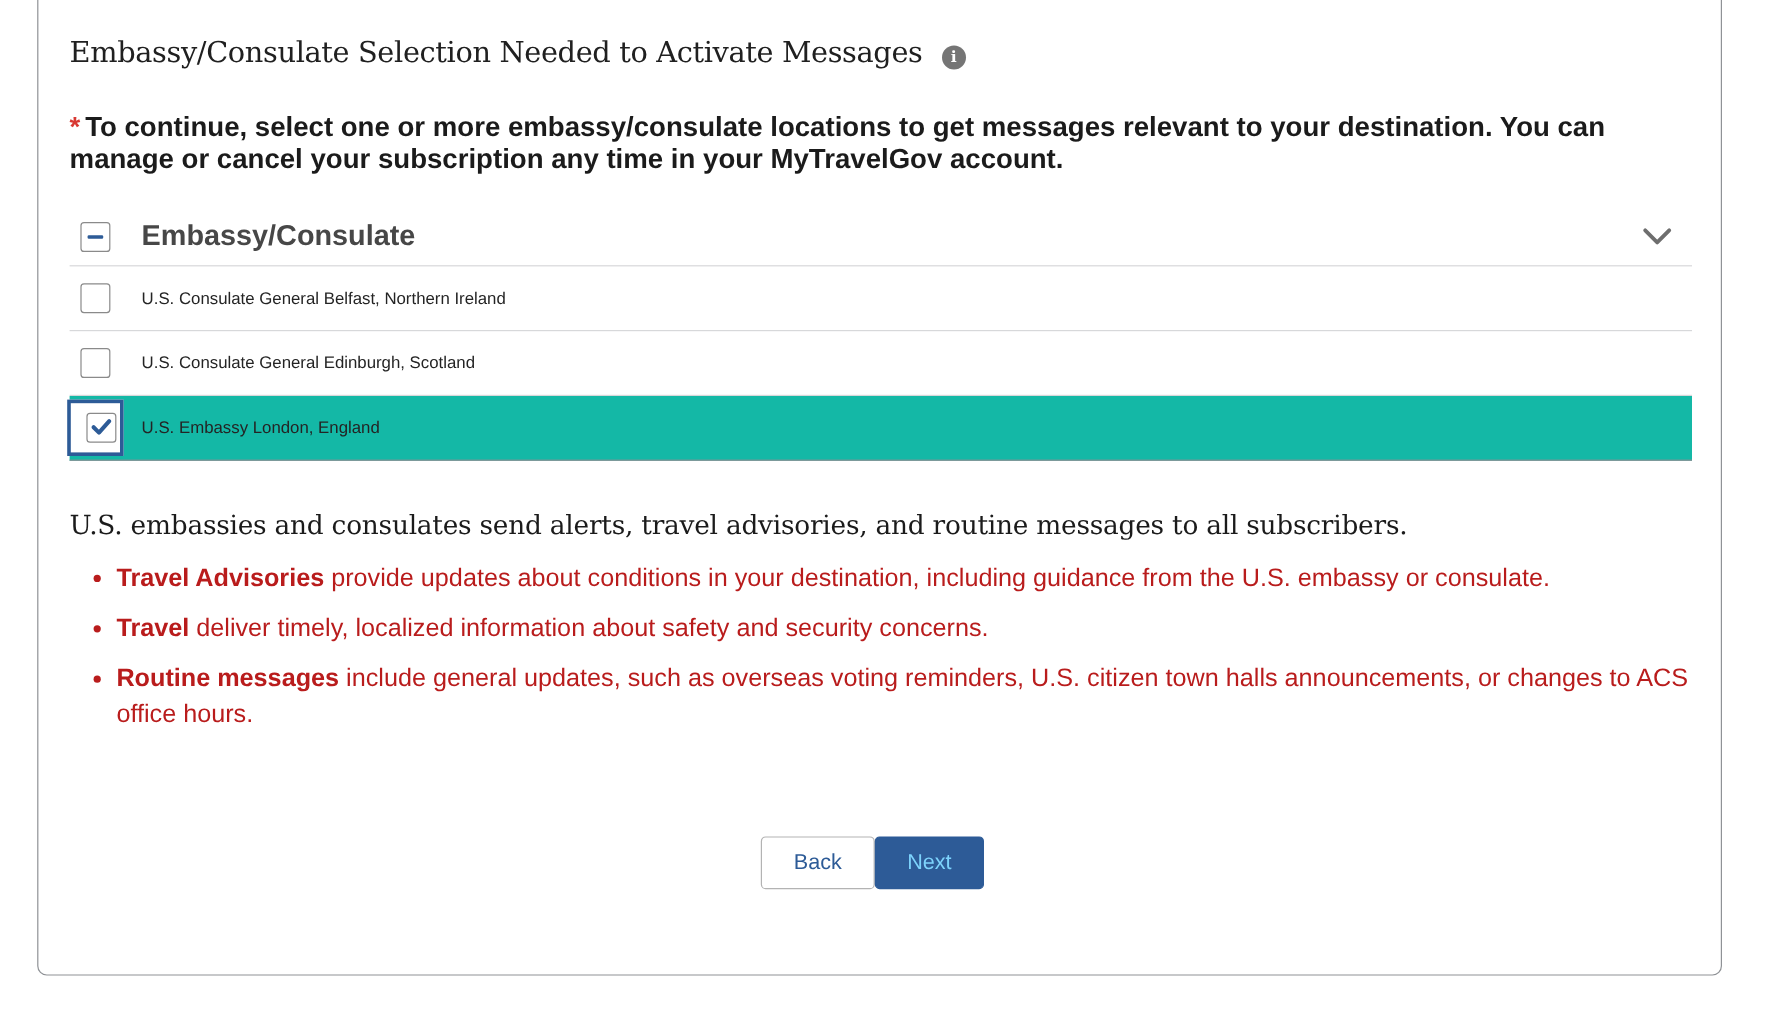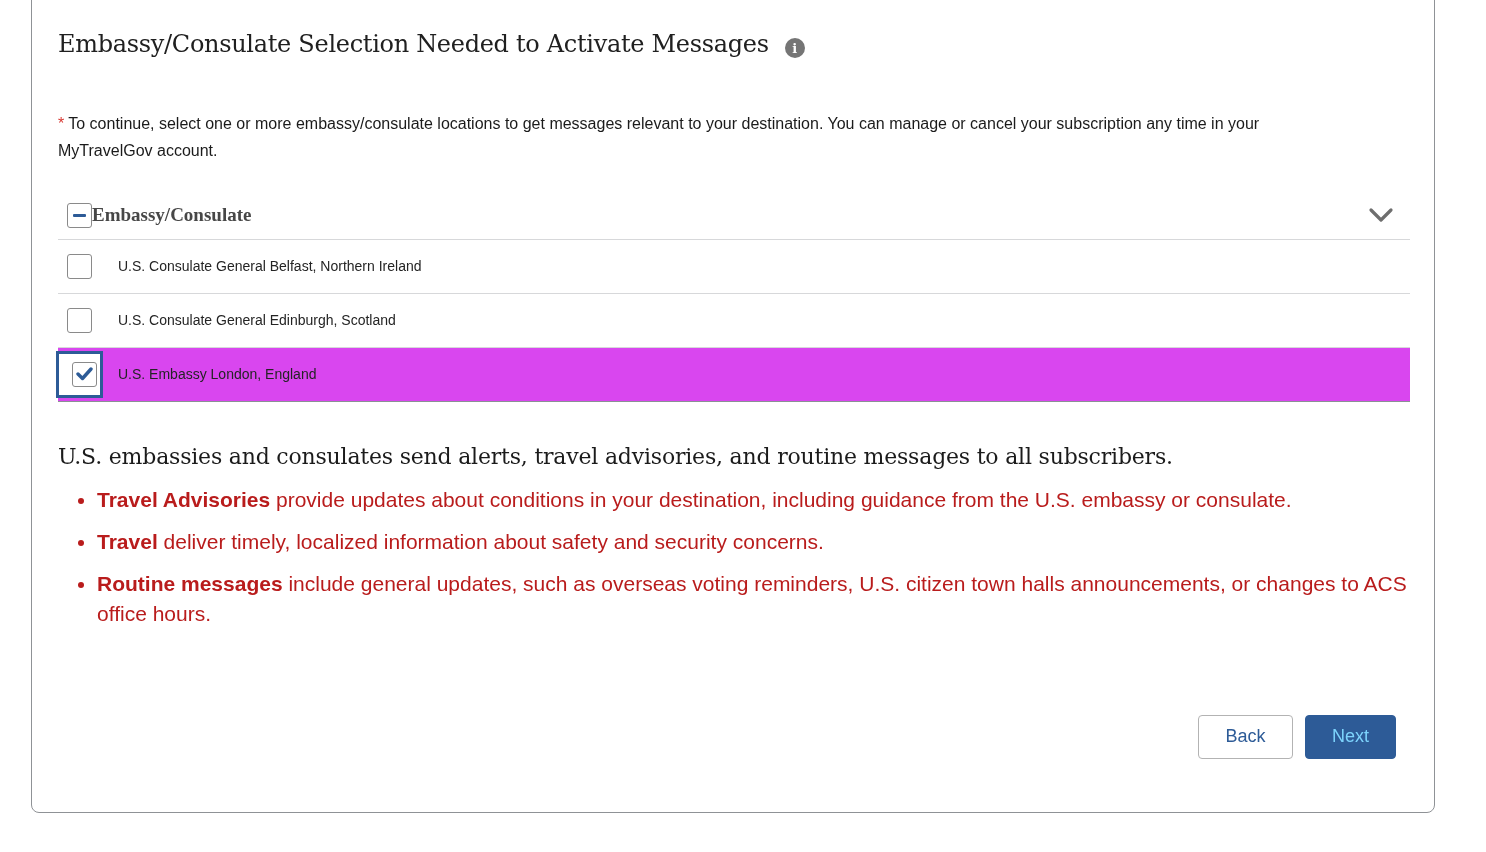--- a/index.html
+++ b/index.html
@@ -34,22 +34,22 @@
     width: 20px; height: 20px; border-radius: 50%;
     background: #757575; color: #ffffff;
     font-family: "DejaVu Serif", serif;
     font-size: 13px; font-weight: 700;
     display: flex; align-items: center; justify-content: center;
     margin-top: 7px; cursor: pointer; flex: 0 0 auto;
   }
 
   
   .notice {
-    margin-top: 51px;
-    font-size: 16px; font-weight: 400;
+    margin-top: 33px;
+    font-size: 23px; font-weight: 700;
     line-height: 27px; color: #1b1b1b;
     max-width: 1290px;
   }
   .asterisk { color: #d83933; margin-right: 4px; }
 
   
   .table { margin-top: 28px; }
   .thead {
     position: relative;
     display: flex; align-items: center;
@@ -60,38 +60,39 @@
     width: 25px; height: 25px;
     background: #ffffff;
     border: 1.8px solid #8a8a8a;
     border-radius: 3px;
     display: flex; align-items: center; justify-content: center;
     cursor: pointer; flex: 0 0 auto;
   }
   .thead .checkbox { margin-left: 9px; }
   .minus-bar { width: 13px; height: 3px; border-radius: 1px; background: #2d5b97; }
   .th-label {
-    font-size: 19px; font-weight: 700; color: #474747; font-family: Liberation Serif, serif;
+    margin-left: 26px;
+    font-size: 24px; font-weight: 700; color: #474747;
   }
   .chevron {
     position: absolute; right: 16px; top: 15px;
     cursor: pointer; display: block;
   }
 
   .trow {
     display: flex; align-items: center;
     height: 54px;
     border-bottom: 1px solid #d7d8da;
     cursor: pointer;
   }
   .trow .checkbox { margin-left: 9px; }
   .row-label { margin-left: 26px; font-size: 14px; color: #242424; }
 
   .trow.selected {
-    background: #d946ef;
+    background: #14b8a6;
     border-bottom: 1px solid #8b9095;
   }
   .focus-ring {
     width: 47px; height: 47px;
     margin-left: -2px;
     border: 3px solid #2d5b97;
     background: #ffffff;
     display: flex; align-items: center; justify-content: center;
     flex: 0 0 auto;
   }
@@ -109,22 +110,21 @@
     margin-top: 16px;
     padding-left: 39px;
     font-size: 21px; line-height: 30px;
     color: #b91c1c;
   }
   .bullets li { margin-bottom: 12px; }
   .bullets b { font-weight: 700; }
 
   
   .actions {
-    display: flex; justify-content: flex-end; align-items: center;
-    gap: 12px;
+    display: flex; justify-content: center; align-items: center;
     margin-top: 86px;
     padding-right: 14px;
   }
   .btn {
     height: 44px;
     border-radius: 4px;
     font-family: "Liberation Sans", sans-serif;
     font-size: 18px;
     display: flex; align-items: center; justify-content: center;
     cursor: pointer;

